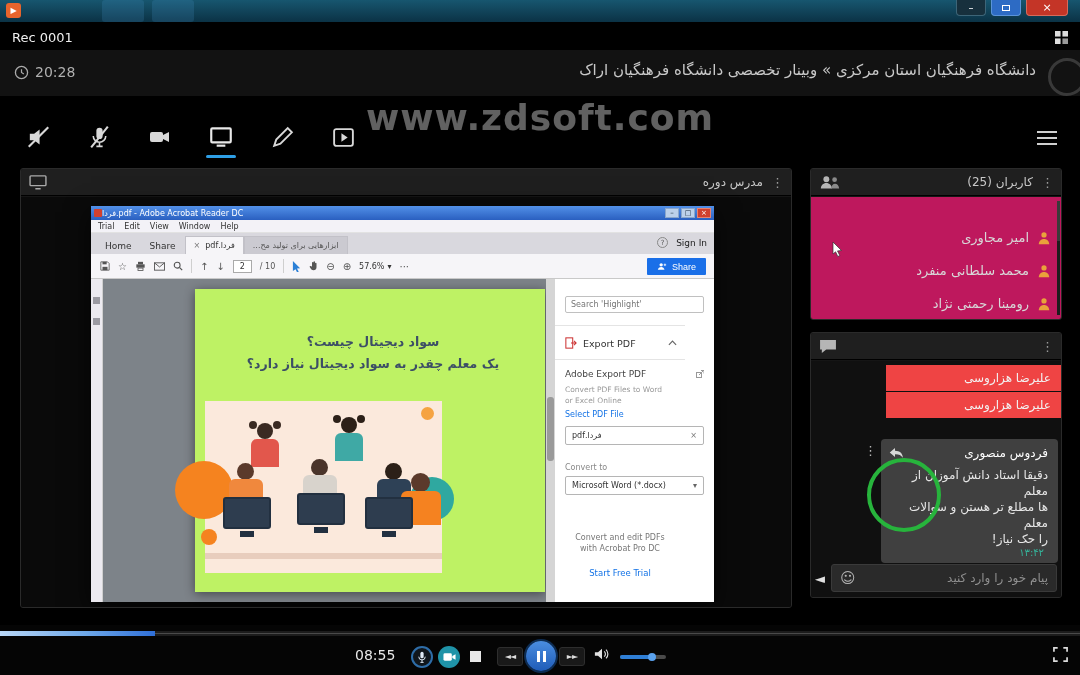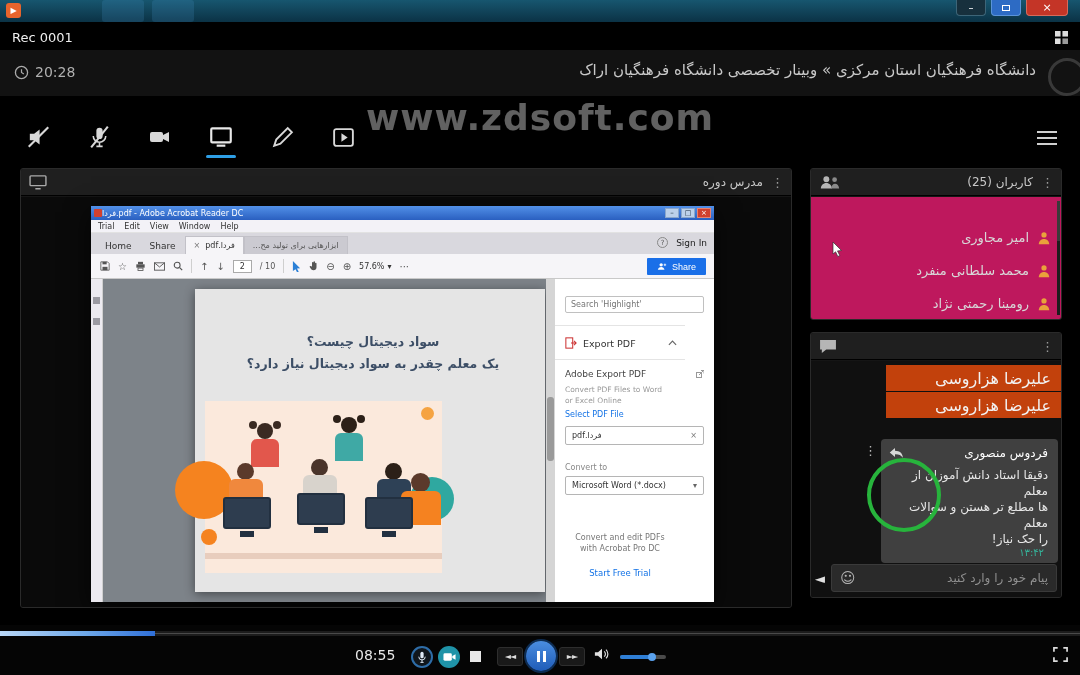--- a/index.html
+++ b/index.html
@@ -59,22 +59,22 @@
   .user-list{position:absolute;inset:28px 0 0 0;background:#be185d;padding-top:24px}
   .user-row{direction:rtl;display:flex;align-items:center;gap:8px;height:33px;padding:0 10px;
     font-size:13px;color:#dcb24c;cursor:pointer}
   .user-row span{color:#e9b34a}
   .u-scroll{position:absolute;right:1px;top:32px;bottom:4px;width:3px;background:#1d1d1d}
   .u-scroll i{position:absolute;top:0;left:0;width:3px;height:40px;background:#3a3a3a;display:block}
   .cursor-overlay{position:absolute;left:20px;top:72px;z-index:6}
 
   
   .chat-body{position:absolute;inset:28px 0 0 0;background:#101010}
-  .chat-row{position:absolute;right:0;left:75px;height:26px;background:#c2410c;display:flex;
-    align-items:center;justify-content:flex-end;padding:8px 10px;font-size:16px;color:#f2f2f2}
+  .chat-row{position:absolute;right:0;left:75px;height:26px;background:#ef4444;display:flex;
+    align-items:center;justify-content:flex-end;padding:8px 10px;font-size:12px;color:#f2f2f2}
   .row1{top:4px}.row2{top:31px}
   .chat-msg{position:absolute;left:70px;right:3px;top:78px;height:124px;background:#404040;border-radius:4px}
   .msg-author{position:absolute;right:10px;top:7px;font-size:12px;color:#fff}
   .msg-reply{position:absolute;left:8px;top:8px;cursor:pointer}
   .msg-dots{position:absolute;left:53px;top:82px;color:#b5b5b5;font-size:13px;cursor:pointer}
   .msg-text{position:absolute;right:10px;left:8px;top:28px;text-align:right;direction:rtl;
     font-size:12px;color:#e6e6e6;line-height:16px}
   .msg-time{position:absolute;right:14px;bottom:5px;font-size:10px;color:#35b39a}
   .annotation-circle{position:absolute;left:56px;top:97px;width:74px;height:74px;
     border:4px solid #27b43c;border-radius:50%;z-index:5;pointer-events:none}
@@ -123,21 +123,21 @@
   .ac-share{position:absolute;right:8px;top:4px;height:17px;background:#1a6fe8;border:none;
     border-radius:1px;color:#fff;font-size:9px;display:flex;align-items:center;gap:5px;padding:0 10px;cursor:pointer}
   .ac-body{position:absolute;top:73px;left:0;right:0;bottom:0;display:flex}
   .ac-leftstrip{width:12px;background:#eceaf0;border-right:1px solid #d0d0d0;padding-top:18px;
     display:flex;flex-direction:column;align-items:center;gap:14px}
   .ac-leftstrip i{width:7px;height:7px;background:#9b9aa2;display:block}
   .ac-doc{position:relative;width:443px;background:#7d8389}
   .ac-scrollbar{width:9px;background:#d5d5d5;position:relative}
   .ac-scrollbar .thumb{position:absolute;left:1px;right:1px;top:118px;height:64px;background:#9a9a9a;border-radius:3px}
   .ac-panel{width:130px;background:#fff;position:relative}
-  .ac-page{position:absolute;left:92px;top:10px;width:350px;height:303px;background:#e5e5e5;
+  .ac-page{position:absolute;left:92px;top:10px;width:350px;height:303px;background:#bef264;
     box-shadow:0 2px 10px rgba(0,0,0,.45)}
   .slide-titles{position:absolute;top:42px;left:20px;right:14px;text-align:center}
   .slide-title{color:#3c4e66;font-weight:bold;font-size:12.5px;line-height:22px}
 
   
   .illus{position:absolute;left:10px;top:112px;width:237px;height:172px;background:#fbe9dc}
   .c{position:absolute;border-radius:50%}
   .mon{position:absolute;width:48px;height:32px;background:#2e3d4f;border:2px solid #223040;border-radius:3px}
   .stand{position:absolute;width:14px;height:6px;background:#223040}
   .bodyshape{position:absolute;border-radius:6px 6px 0 0}

